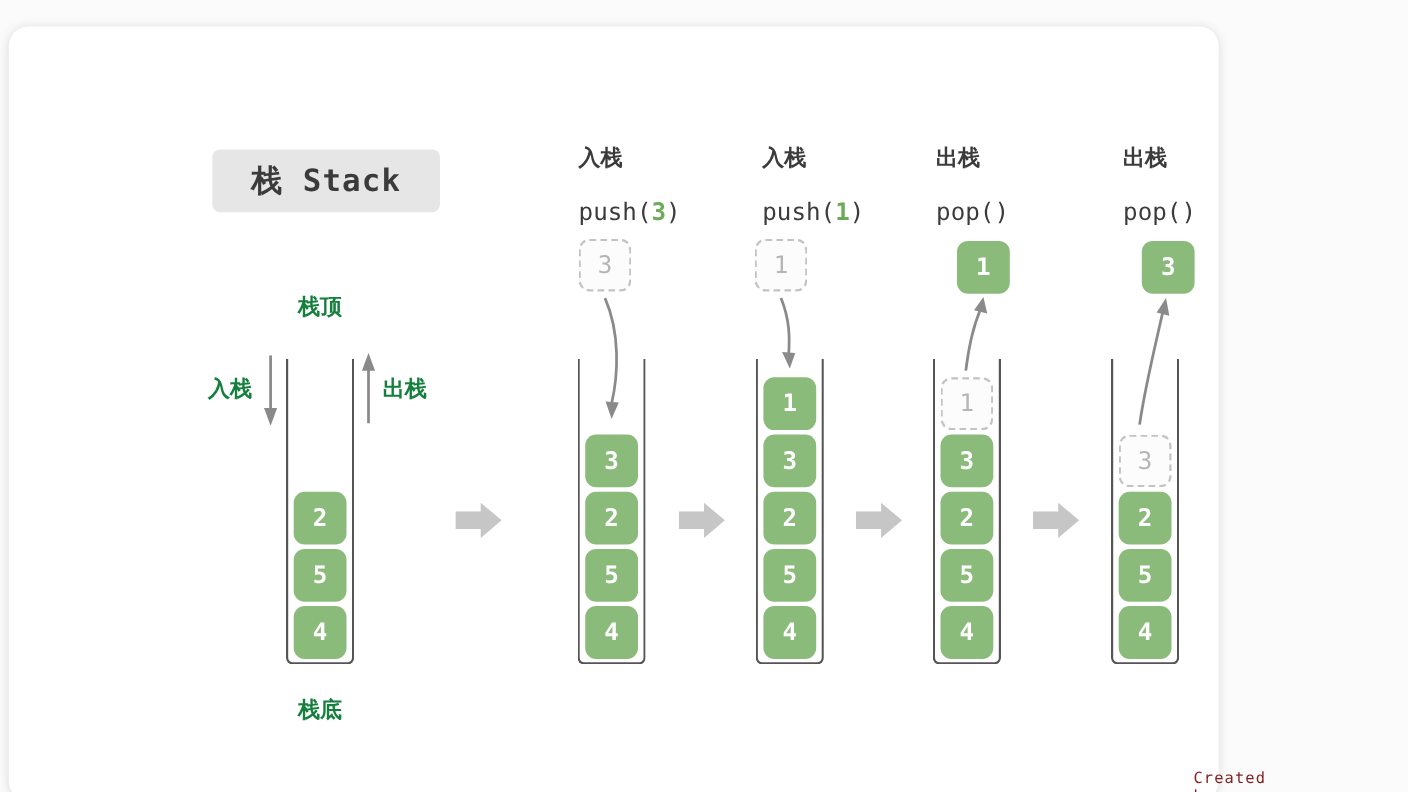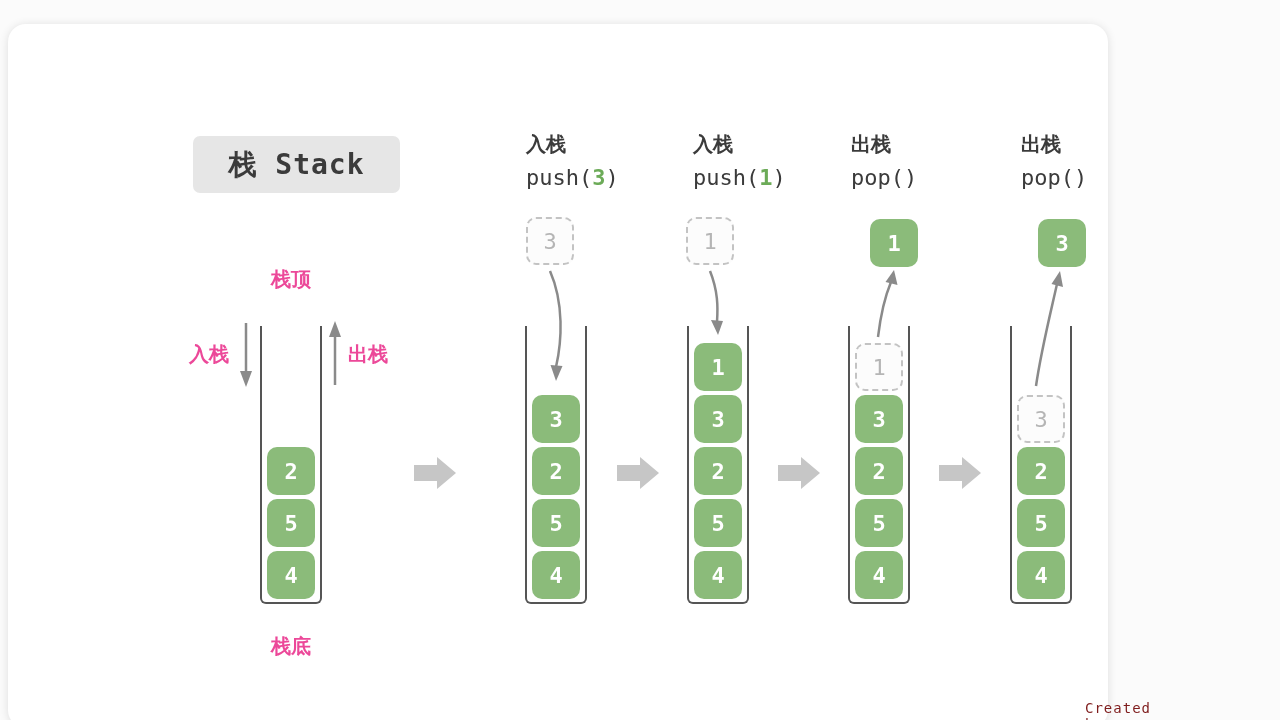--- a/index.html
+++ b/index.html
@@ -8,30 +8,30 @@
   .card{position:absolute;left:8px;top:24px;width:1100px;height:704px;
         background:#ffffff;border-radius:18px;box-shadow:0 1px 10px rgba(0,0,0,0.12);}
 
   
   .title-badge{position:absolute;left:185px;top:112px;width:207px;height:57px;
         background:#e6e6e6;border-radius:7px;display:flex;align-items:center;justify-content:center;}
   .title-badge span{font:700 28px "DejaVu Sans Mono","Liberation Sans",sans-serif;
         color:#3b3b3b;letter-spacing:1px;}
 
   
-  .lbl{position:absolute;font-size:20px;font-weight:700;color:#ec4899;line-height:24px;}
+  .lbl{position:absolute;font-size:20px;font-weight:700;color:#15803d;line-height:24px;}
   .lbl-top{left:252px;top:243px;width:62px;text-align:center;}
   .lbl-bottom{left:252px;top:612px;width:62px;text-align:center;font-family:Liberation Mono, monospace;}
   .lbl-push{left:181px;top:318px;}
   .lbl-pop{left:340px;top:318px;}
 
   
   .op{position:absolute;top:108px;}
   .op-cjk{font-size:20px;font-weight:600;line-height:24px;color:#3b3b3b;}
-  .op-code{margin-top:9px;font:500 22px "DejaVu Sans Mono",monospace;color:#3b3b3b;line-height:26px;}
+  .op-code{margin-top:25px;font:500 22px "DejaVu Sans Mono",monospace;color:#3b3b3b;line-height:26px;}
   .op-arg{color:#6cab58;font-weight:700;}
   .op1{left:518px;} .op2{left:685px;} .op3{left:843px;} .op4{left:1013px;}
 
   
   .frame{position:absolute;top:302px;width:62px;height:278px;box-sizing:border-box;
          border-left:2px solid #555;border-right:2px solid #555;border-bottom:2px solid #555;
          border-radius:0 0 6px 6px;background:#fff;}
   .f1{left:252px;} .f2{left:517px;} .f3{left:679px;} .f4{left:840px;} .f5{left:1002px;}
 
   

